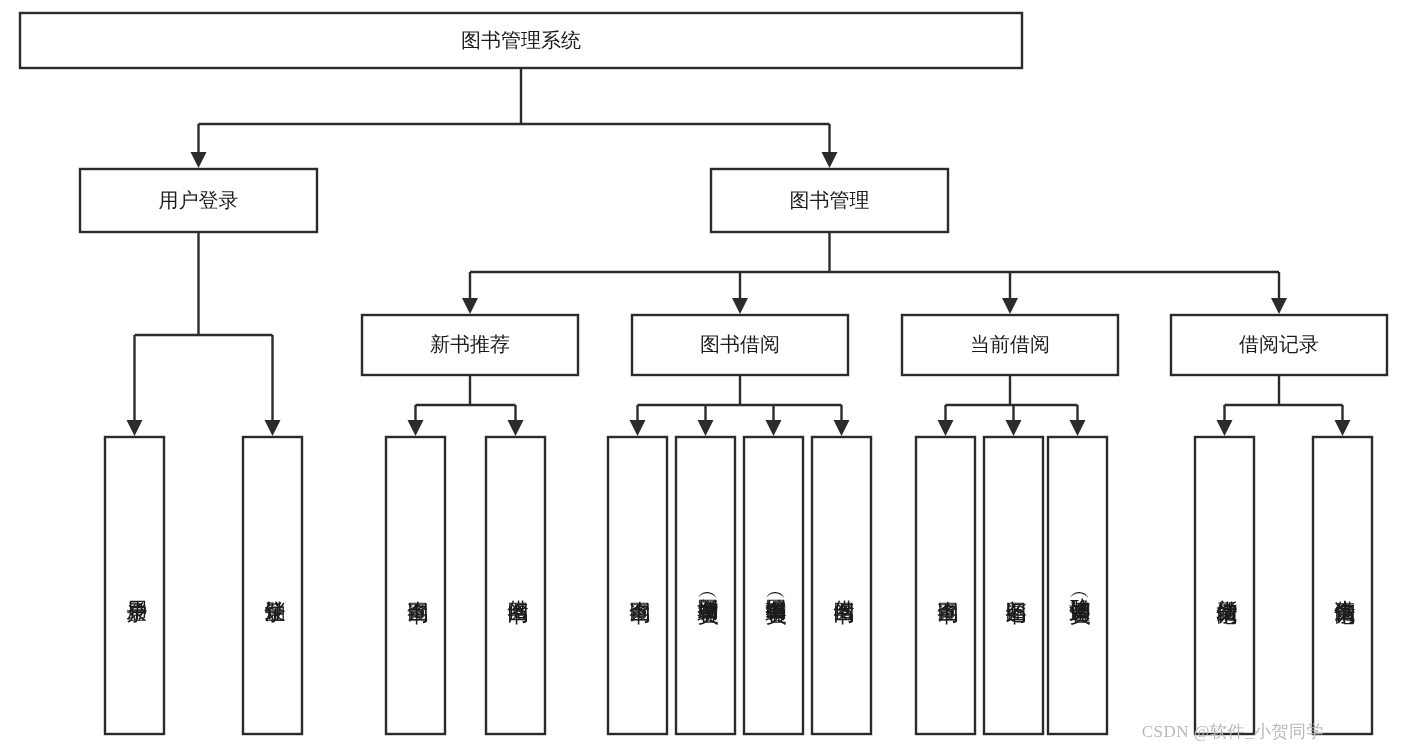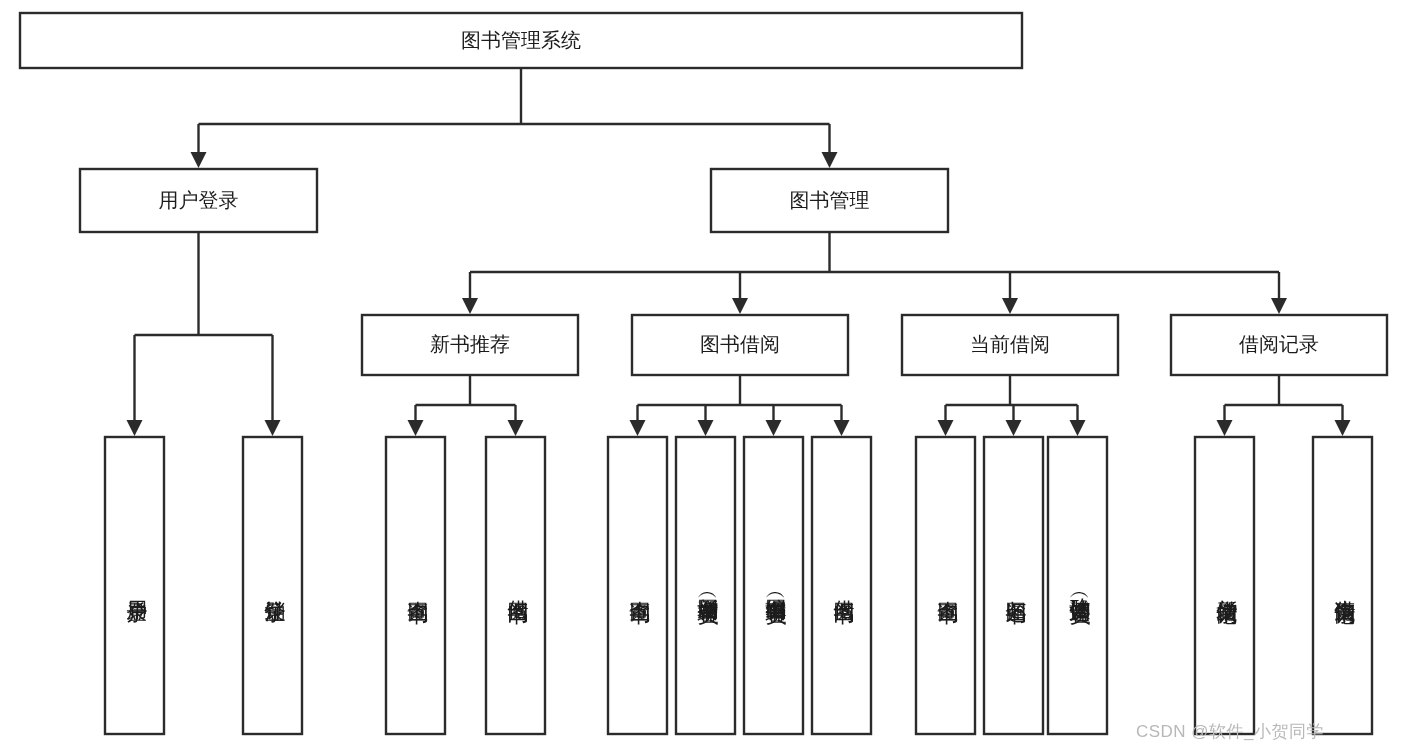--- a/index.html
+++ b/index.html
@@ -54,21 +54,21 @@
     fill: #1c1c1c;
     writing-mode: vertical-rl;
     text-orientation: upright;
     letter-spacing: 1px;
     dominant-baseline: middle;
   }
   .watermark {
     position: absolute;
     right: 8px;
     bottom: 4px;
-    font-family: Liberation Sans, sans-serif;
+    font-family: Liberation Serif, serif;
     font-size: 17px;
     color: #b8b8b8;
     white-space: nowrap;
     letter-spacing: 0.5px;
     user-select: none;
   }
 </style>
 </head>
 <body>
 

